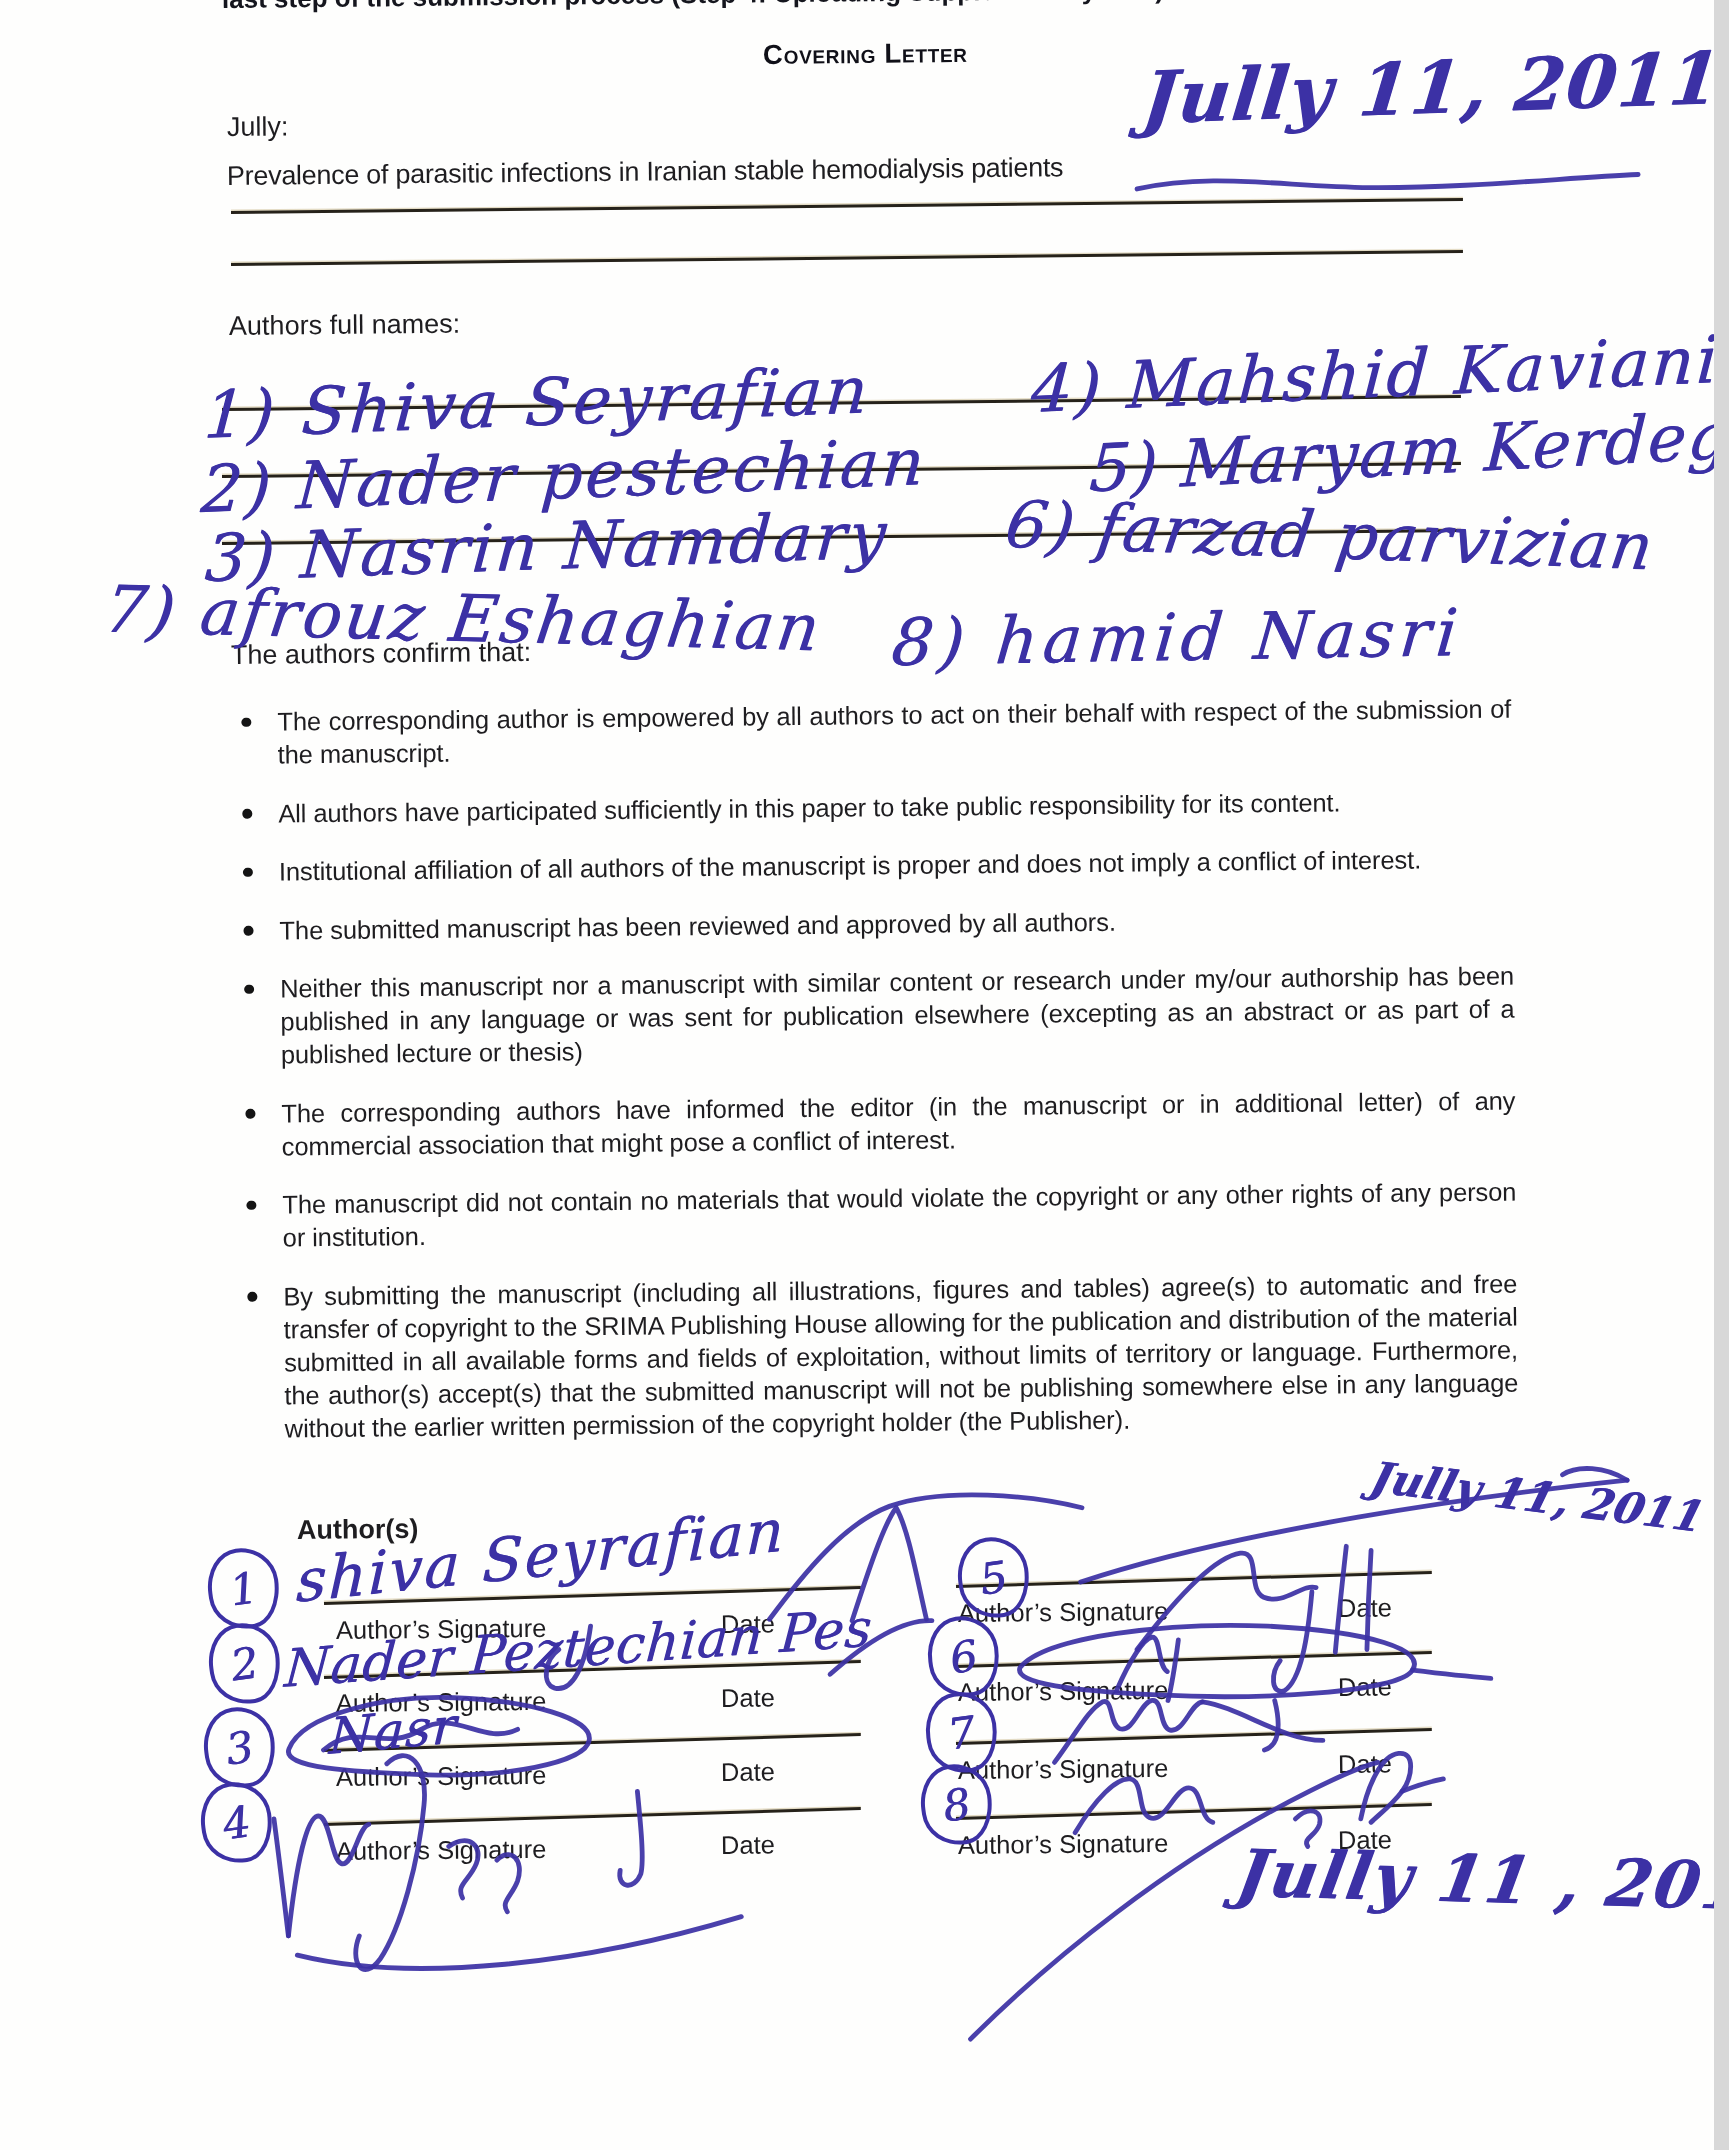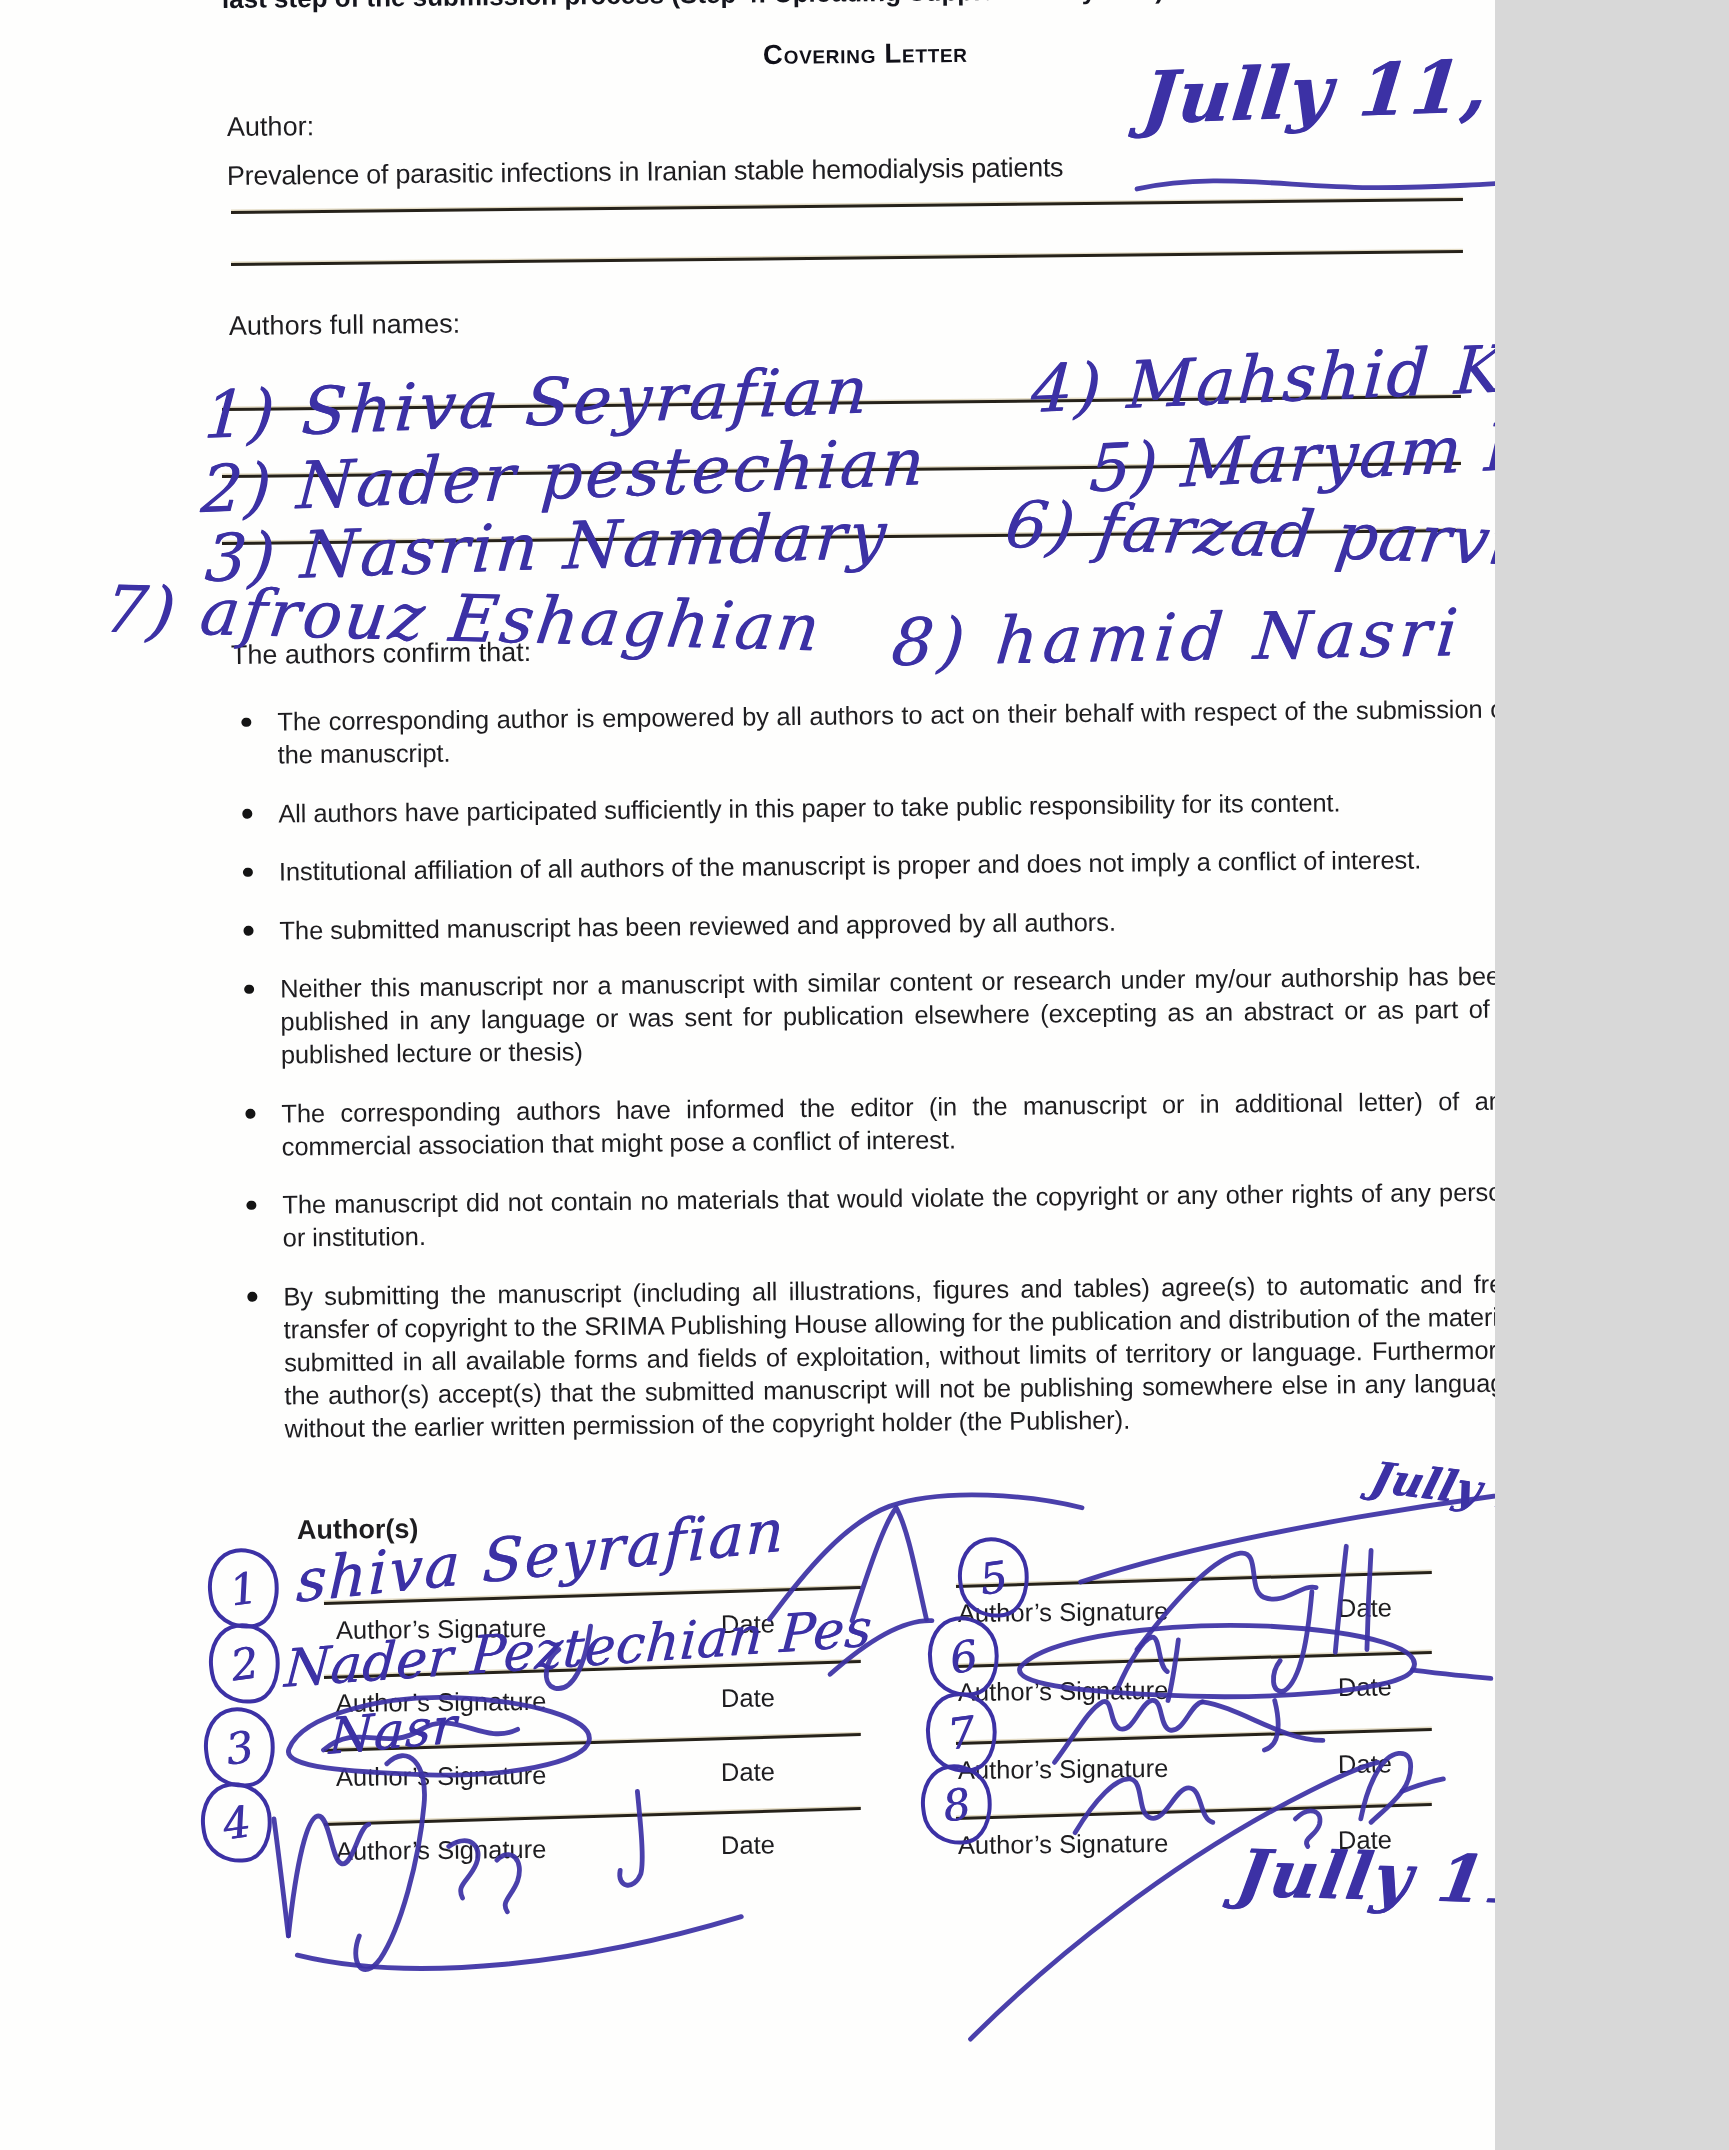--- a/index.html
+++ b/index.html
@@ -1,17 +1,17 @@
 <!DOCTYPE html>
 <html style="font-size:11px"><head>
 <meta charset="utf-8">
 <style>
   html,body{margin:0;padding:0;background:#d8d8d8;}
   .page{
-    position:relative;width:1495px;height:2151px;background:#fefefdff;
+    position:relative;width:1714px;height:2151px;background:#fefefdff;
     overflow:hidden;font-family:"Liberation Sans",sans-serif;color:#1d1c1a;
     --ink:#3c31a5;
   }
   
   .printed{position:absolute;transform:rotate(-0.6deg);transform-origin:left center;white-space:nowrap;color:#1e1d20;}
   .rule{position:absolute;height:2.8px;background:#26221a;transform:rotate(-0.6deg);transform-origin:left center;box-shadow:0 -1.4px 0 rgba(150,120,30,.25);}
   .sig-line{position:absolute;height:2.8px;background:#26221a;transform:rotate(-1.7deg);transform-origin:left center;box-shadow:0 -1.4px 0 rgba(150,120,30,.25);}
   .bullets{position:absolute;left:281px;top:699px;width:1234px;transform:rotate(-0.6deg);transform-origin:center;}
   .bullets ul{list-style:none;margin:0;padding:0;}
   .bullets li{position:relative;font-size:25.5px;line-height:33px;margin:0 0 25.5px 0;text-align:justify;letter-spacing:-0.1px;color:#1e1d20;}
@@ -32,21 +32,21 @@
 </style>
 </head>
 <body>
 
 <div class="page" style="--ink: #3c31a5;">
 
   <div class="printed" style="left:222px;top:-16.5px;font-size:26px;font-weight:600;color:#15161e;">last step of the submission process (Step 4: Uploading Supplementary files)</div>
 
   <div class="printed" style="left:763px;top:39px;font-size:27.5px;font-weight:700;font-variant:small-caps;letter-spacing:0.7px;color:#101018;">Covering Letter</div>
 
-  <div class="printed" style="left:227px;top:112px;font-size:27px;">Author:</div>
+  <div class="printed" style="left:227px;top:112px;font-size:27px;">Jully:</div>
 
   <div class="printed" style="left:227px;top:161px;font-size:27px;letter-spacing:-0.3px;">Prevalence of parasitic infections in Iranian stable hemodialysis patients</div>
 
   <div class="rule" style="left:231px;top:211px;width:1232px;"></div>
   <div class="rule" style="left:231px;top:263px;width:1232px;"></div>
 
   <div class="printed" style="left:229px;top:311px;font-size:27px;">Authors full names:</div>
 
   <div class="rule" style="left:222px;top:408px;width:1239px;"></div>
   <div class="rule" style="left:222px;top:475px;width:1239px;"></div>

